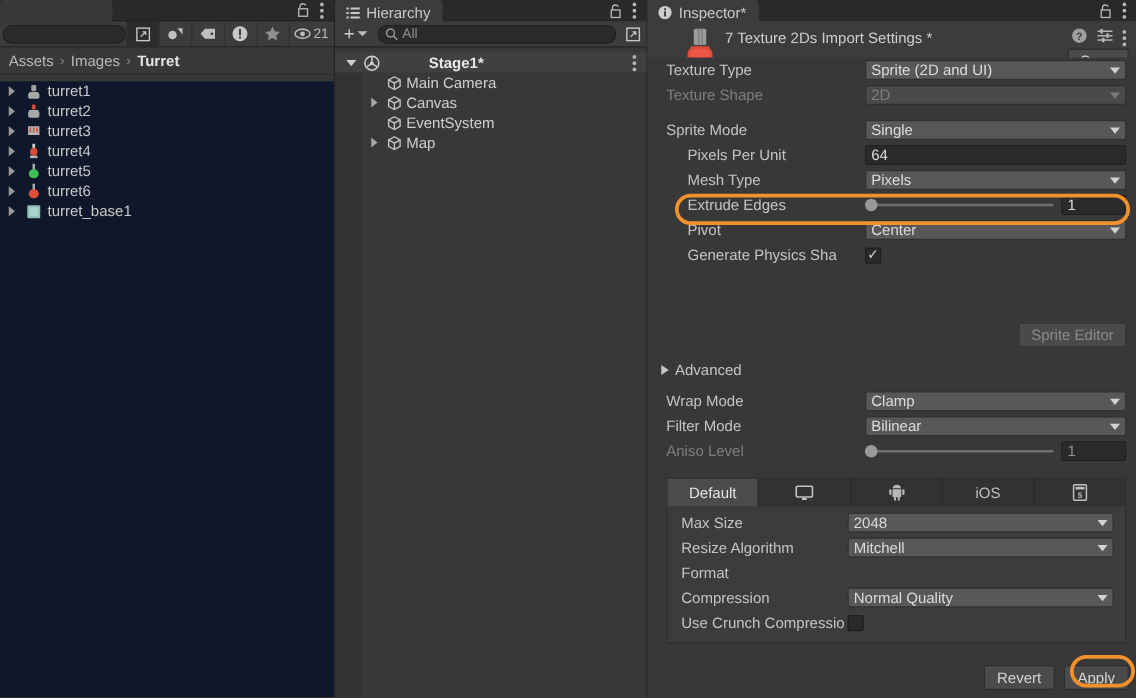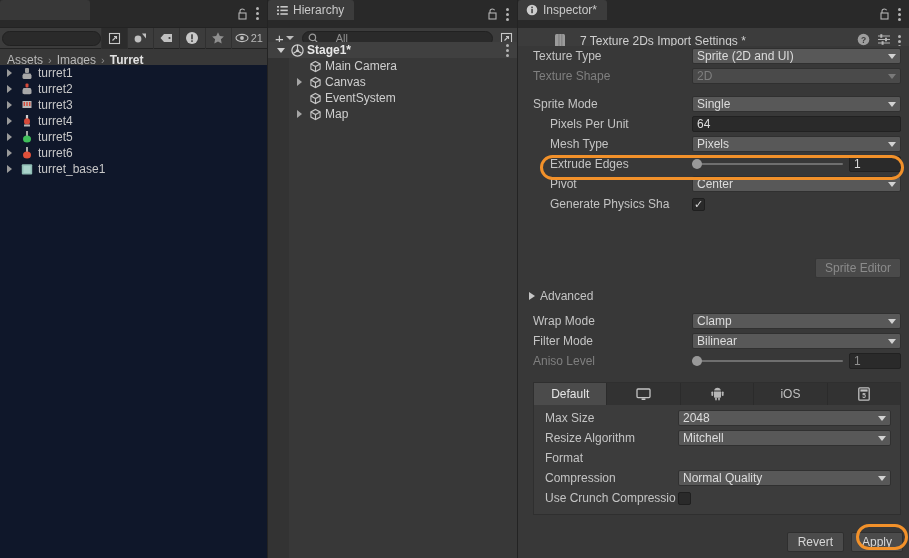--- a/index.html
+++ b/index.html
@@ -9,21 +9,21 @@
     font-family: "Liberation Sans", sans-serif;
     font-size: 12px;
     color: #c4c4c4;
     overflow: hidden;
   }
   #app { position: relative; width: 909px; height: 558px; background: #383838; }
 
   
   .panel { position: absolute; background: #383838; }
   .tabstrip {
-    height: 28px; background: #292929;
+    height: 17px; background: #292929;
     display: flex; align-items: stretch; position: relative;
   }
   .tab {
     display: flex; align-items: center; gap: 5px;
     padding: 0 10px 0 8px; height: 20px;
     background: #3c3c3c; color: #c9c9c9; font-size: 12px;
     border-top-left-radius: 3px; border-top-right-radius: 3px;
   }
   .tab .ticon { display: inline-flex; width: 12px; height: 12px; align-items:center; justify-content:center; }
   .tabstrip .spacer { flex: 1; }
@@ -72,31 +72,31 @@
   .asset-row .aico { width: 14px; height: 14px; flex:none; display:flex; align-items:center; justify-content:center;}
 
   
   #hierarchy { left: 268px; top: 0; width: 250px; height: 558px; background:#383838; border-right: 1px solid #232323; }
   #hier-toolbar { display:flex; align-items:center; height:21px; background:#3c3c3c; border-bottom:1px solid #232323; padding-left:3px; }
   .plusbtn { display:flex; align-items:center; gap:2px; padding:0 4px; height:18px; color:#c8c8c8; }
   .plusglyph { font-size:15px; line-height:13px; color:#cfcfcf; }
   .caret-dn { width:0;height:0;border-left:4px solid transparent;border-right:4px solid transparent;border-top:4px solid #bdbdbd; }
   #hier-search {
     flex:1; height:15px; margin:0 2px 0 4px; background:#2a2a2a; border:1px solid #212121; border-radius:8px;
-    display:flex; align-items:center; gap:17px; padding-left:5px; color:#8f8f8f; font-size:11px;
+    display:flex; align-items:center; gap:3px; padding-left:5px; color:#8f8f8f; font-size:11px;
   }
   #hier-tree { position:absolute; left:0; right:0; top:42px; bottom:0; }
   #hier-tree .gutter { position:absolute; left:0; top:0; bottom:0; width:21px; background:#333333; }
   .hrow { height:16px; display:flex; align-items:center; gap:3px; color:#cfcfcf; font-size:12px; position:relative; }
   .hrow.sel { background:#404040; }
   .hrow .fold2 { width:11px; height:11px; position:relative; flex:none; }
   .hrow .fold2.closed::before { content:""; position:absolute; left:3px; top:1px; border-left:5px solid #a6a6a6; border-top:4px solid transparent; border-bottom:4px solid transparent; }
   .hrow .fold2.open::before { content:""; position:absolute; left:1px; top:3px; border-top:5px solid #cfcfcf; border-left:4px solid transparent; border-right:4px solid transparent; }
   .hrow .hicon { width:14px; height:14px; flex:none; display:flex; align-items:center; justify-content:center; }
-  .hrow .hlabel.bold { font-weight:bold; color:#e8e8e8; }
+  .hrow .hlabel.bold { font-weight:bold; color:#e8e8e8;margin-left:36px; }
 
   
   #inspector { left: 518px; top:0; width: 391px; height: 558px; background:#383838; }
   #insp-head { height: 46px; background:#3c3c3c; position:relative; border-bottom:1px solid #2d2d2d; }
   #insp-title { position:absolute; left:62px; top:6px; font-size:12px; color:#cfcfcf; }
   #insp-head-icons { position:absolute; right:8px; top:5px; display:flex; align-items:center; gap:7px; }
   #insp-preview { position:absolute; left:26px; top:4px; width:32px; height:36px; }
   #open-btn {
     position:absolute; right:6px; top:22px;
     background:#4b4b4b; color:#d8d8d8; font-size:12px; padding:2px 9px; border:1px solid #2f2f2f; border-radius:2px;

